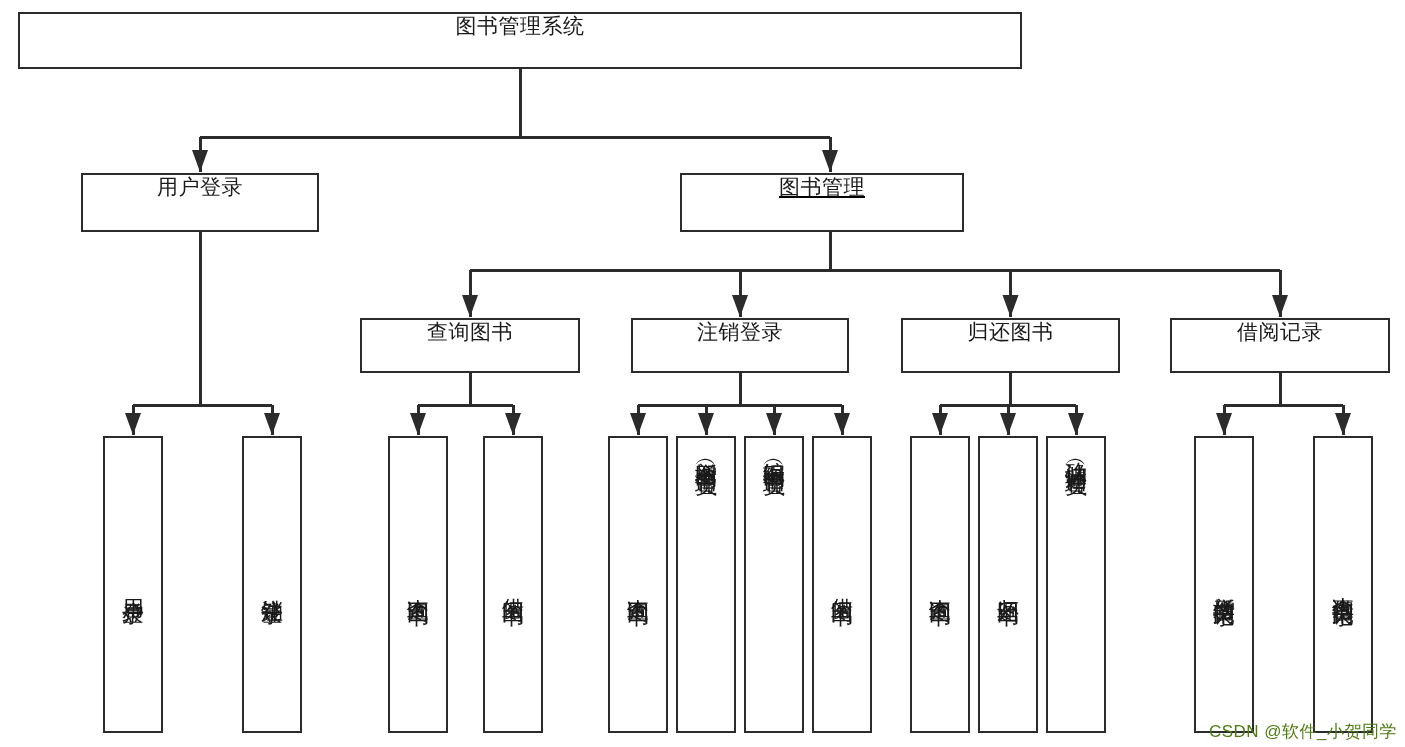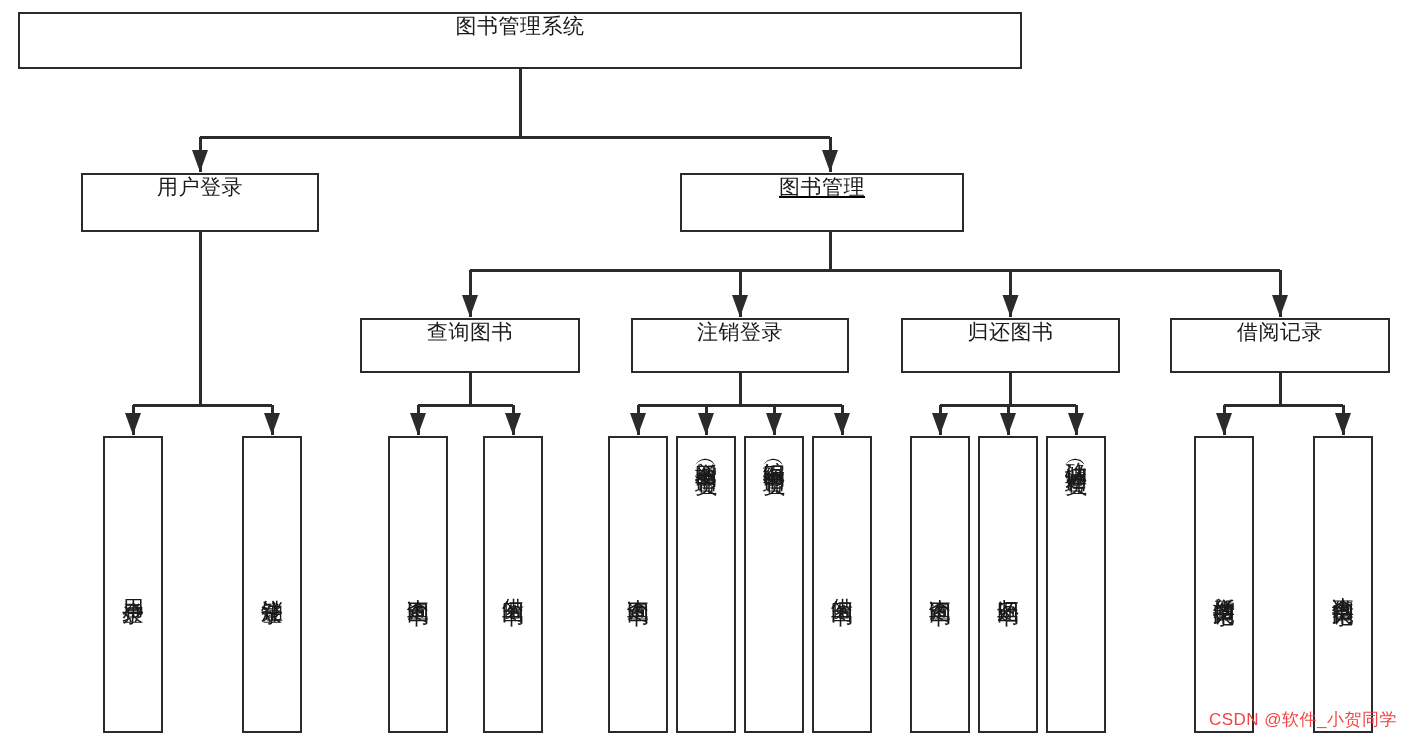--- a/index.html
+++ b/index.html
@@ -55,23 +55,23 @@
     position: absolute;
     left: 0;
     top: 0;
     width: 1405px;
     height: 747px;
     pointer-events: none;
   }
   .watermark {
     position: absolute;
     right: 8px;
-    bottom: 16px;
+    bottom: 4px;
     font-size: 17px;
-    color: #ef4444;
+    color: #4d7c0f;
     white-space: nowrap;
     letter-spacing: 0.5px;
     margin-top: 24px;
   }
 </style>
 </head>
 <body>
 
 <div id="diagram-root">
   <svg id="connector-layer" viewBox="0 0 1405 747" width="1405" height="747">

